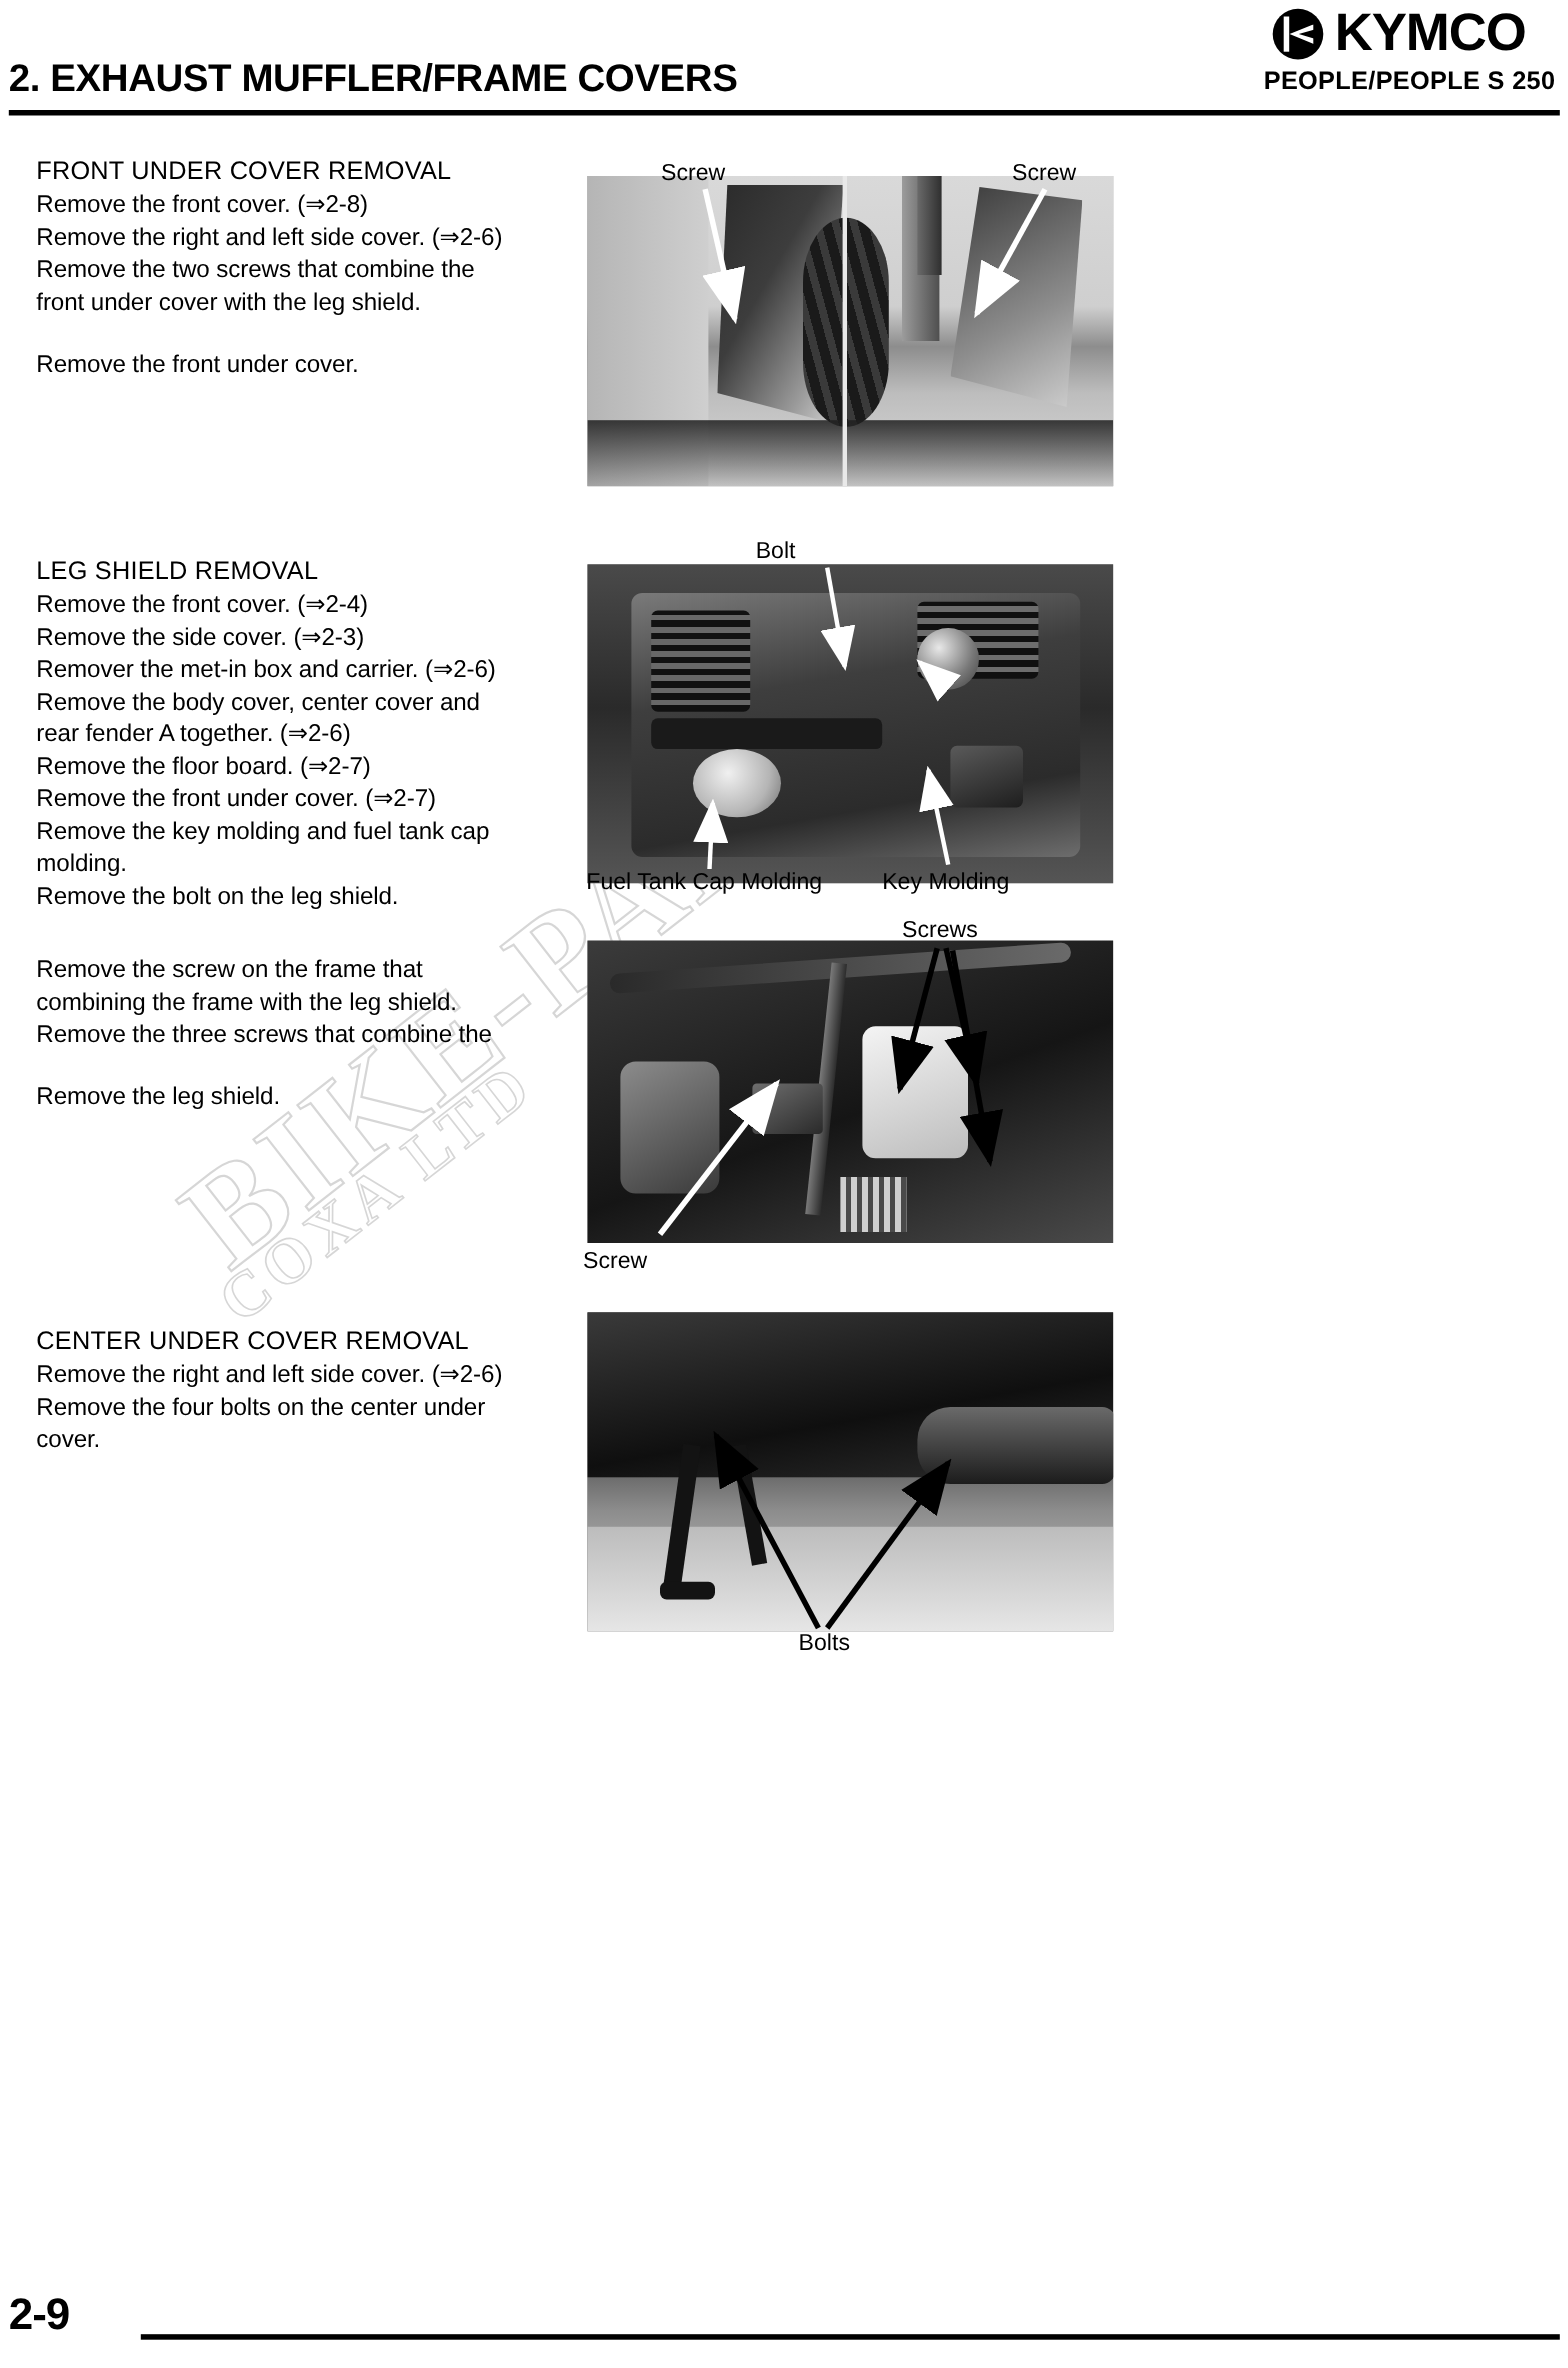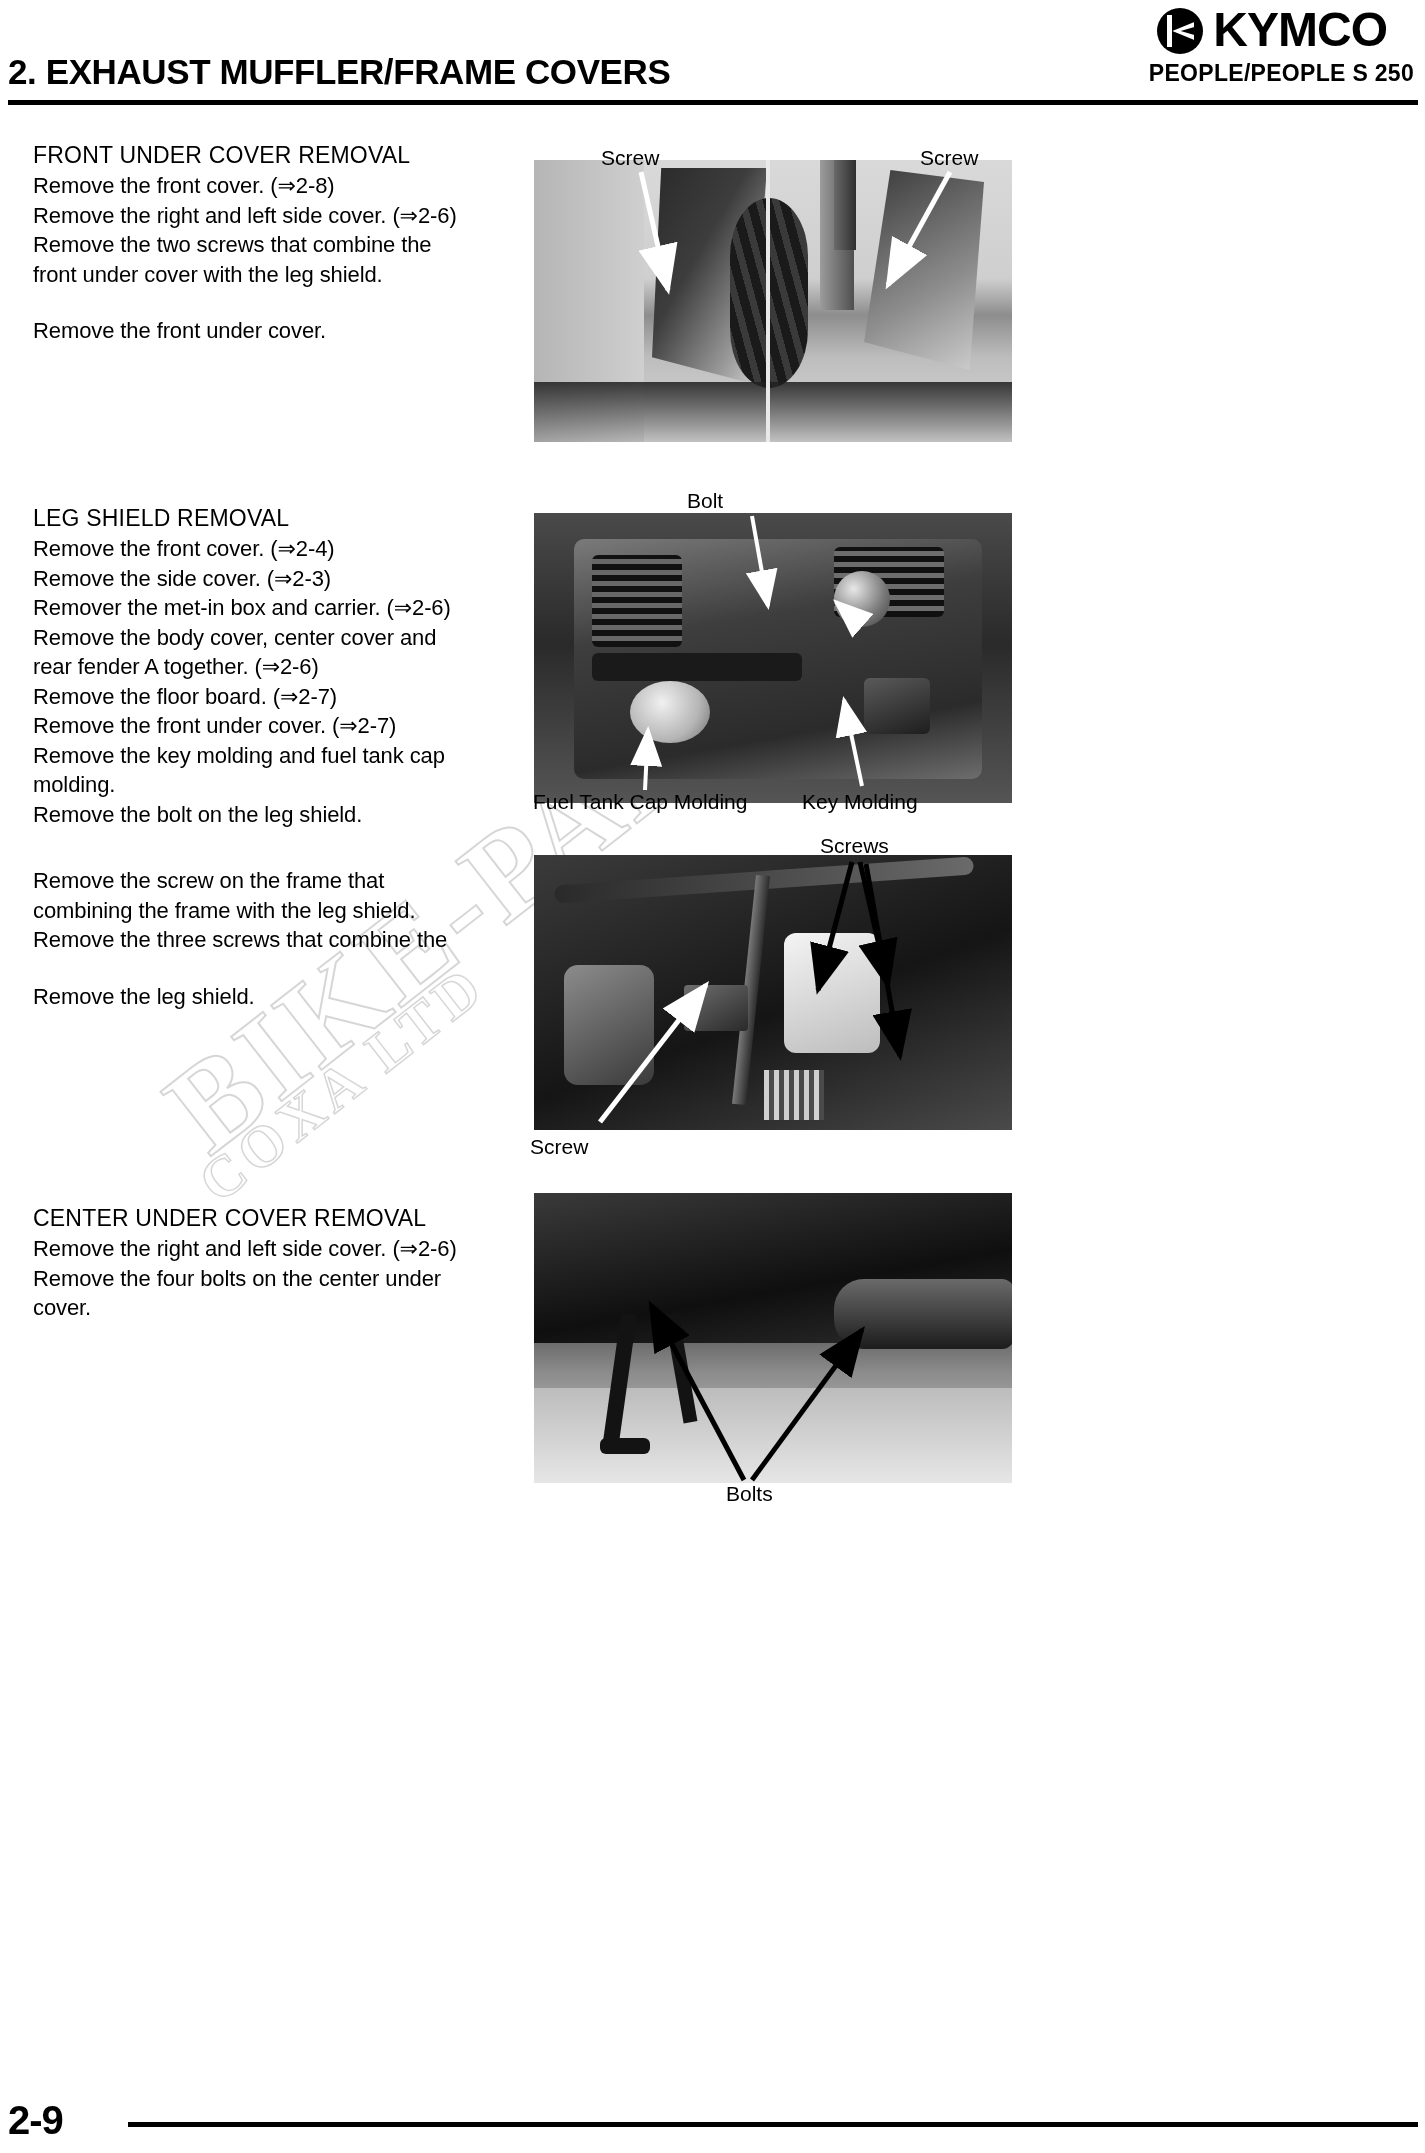--- a/index.html
+++ b/index.html
@@ -301,21 +301,21 @@
   .p4 .s3 { left:6px; top:125px; width:50px; height:16px; border-radius:6px; }
   .p4 .ground {
     position:absolute; left:0; bottom:0; width:478px; height:95px;
     background: linear-gradient(180deg,#bcbcbc,#e6e6e6);
   }
 
   
   .footer-num {
     position: absolute;
     left: 8px;
-    bottom: 10px;
+    bottom: 26px;
     font-size: 40px;
     font-weight: bold;
     letter-spacing: -1px;
   }
   .footer-rule {
     position: absolute;
     left: 128px;
     bottom: 26px;
     width: 1290px;
     height: 5px;

